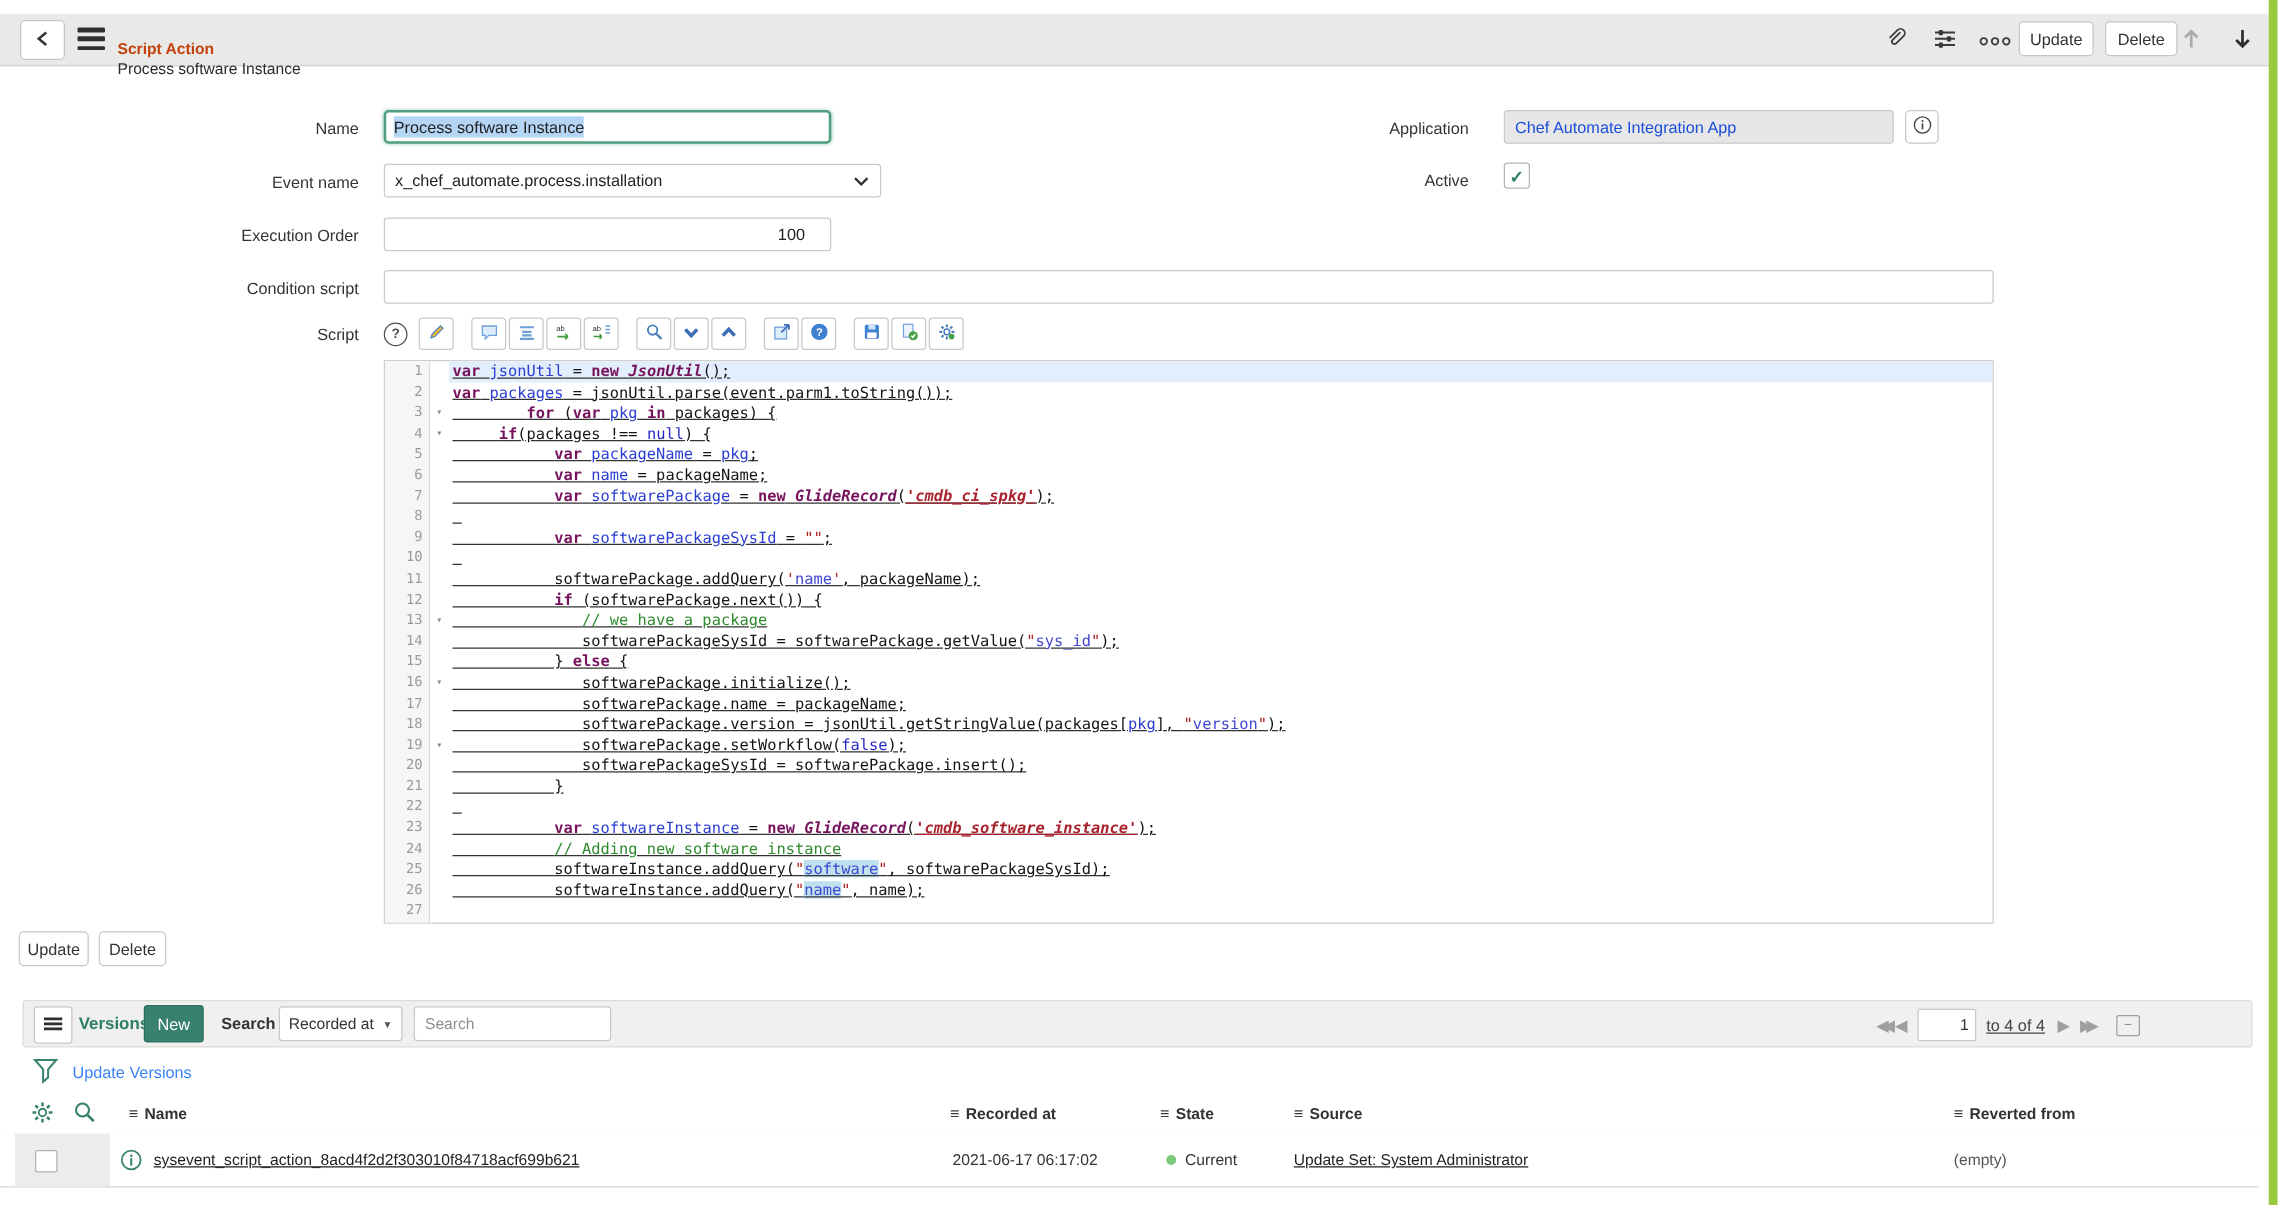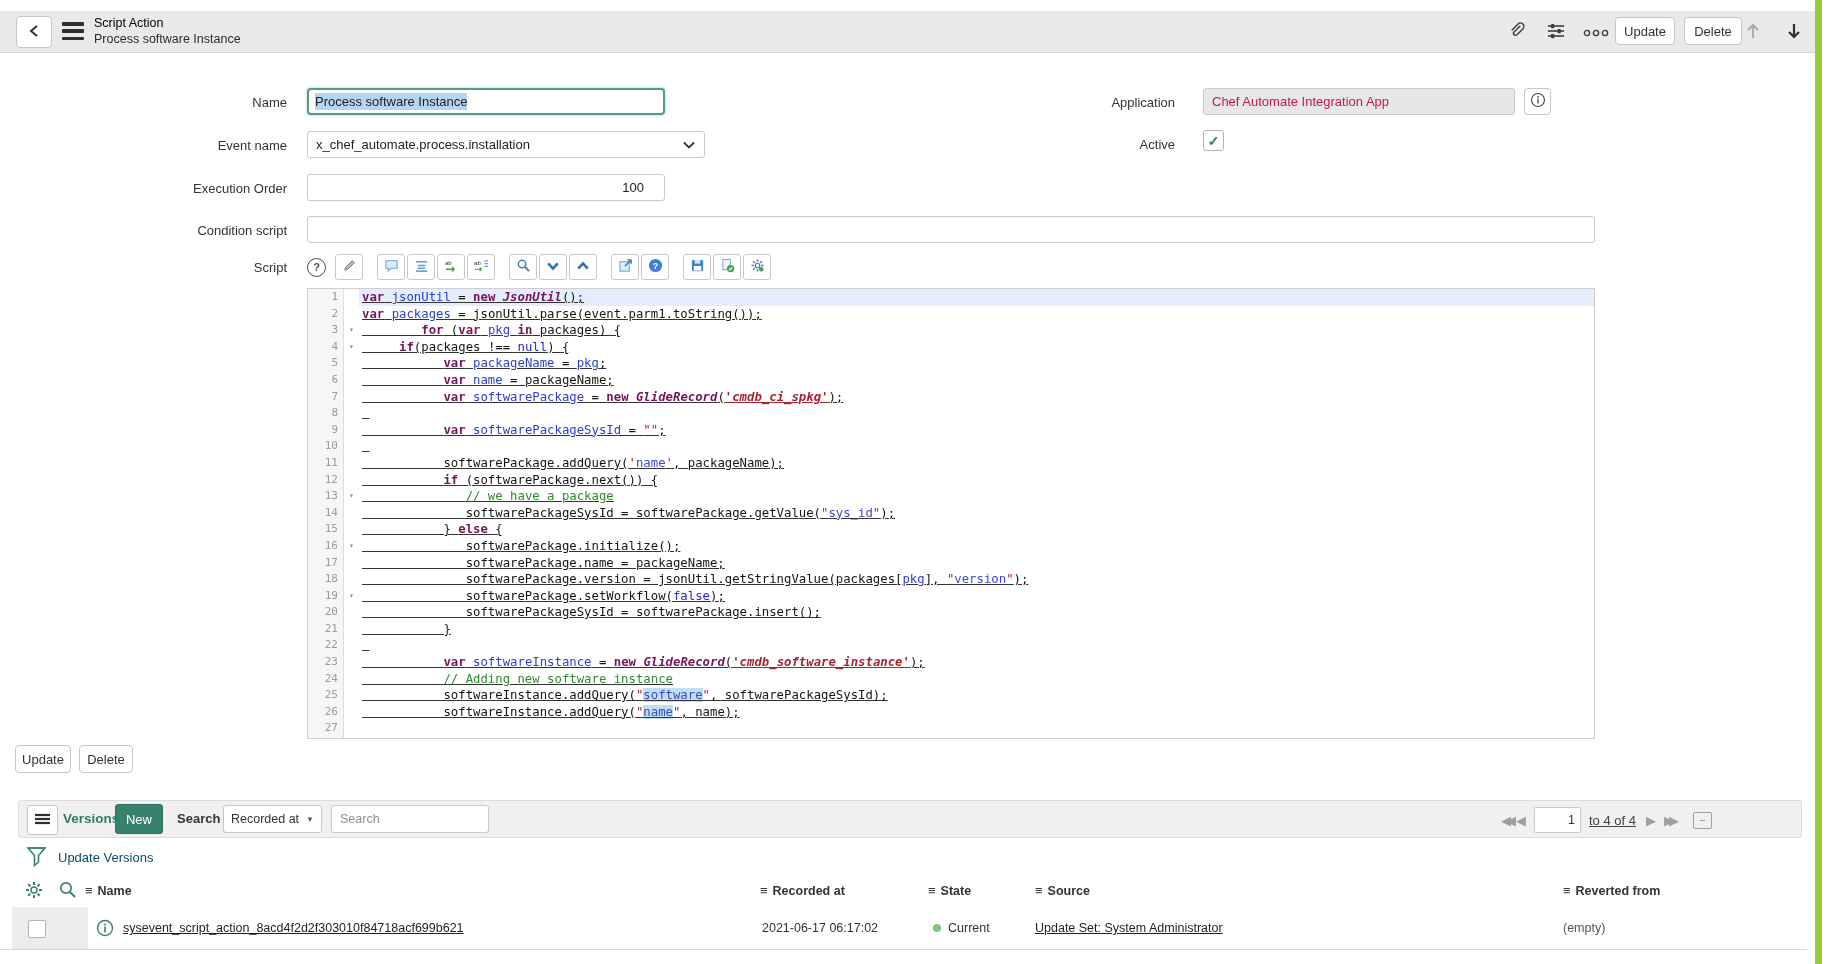--- a/index.html
+++ b/index.html
@@ -7,37 +7,37 @@
 
   
   .stripe{position:absolute;left:1815px;top:0;width:7px;height:964px;background:#97ca3f;}
 
   
   .topbar{position:absolute;left:0;top:11px;width:1815px;height:41px;background:#e9eae8;border-bottom:1px solid #d4d4d2;}
   .back-btn{position:absolute;left:16px;top:5px;width:34px;height:30px;background:#fff;border:1px solid #c6c6c6;border-radius:4px;display:flex;align-items:center;justify-content:center;cursor:pointer;}
   .burger{position:absolute;left:62px;top:11px;width:22px;height:18px;display:flex;flex-direction:column;justify-content:space-between;cursor:pointer;}
   .burger i{display:block;height:3.5px;background:#2f2f2f;border-radius:1px;}
   .title-block{position:absolute;left:94px;top:4px;line-height:16px;}
-  .t1{font-size:12.5px;font-weight:normal;color:#000000;}
+  .t1{font-size:12.5px;font-weight:bold;color:#c2410c;margin-top:16px;}
   .t2{font-size:12.5px;color:#2b2b2b;}
   .hicon{position:absolute;top:10px;width:22px;height:22px;display:flex;align-items:center;justify-content:center;cursor:pointer;}
   .btn{background:#fff;border:1px solid #c6c6c6;border-radius:4px;font-size:13px;color:#333;display:flex;align-items:center;justify-content:center;cursor:pointer;font-family:"Liberation Sans",sans-serif;}
   .hbtn{position:absolute;top:6px;height:28px;}
 
   
   .flabel{position:absolute;width:200px;text-align:right;font-size:13px;color:#333;}
   .lcol{left:87px;}
   .rcol{left:975px;}
   .fld{position:absolute;background:#fff;border:1px solid #c9c9c9;border-radius:3px;font-size:13px;color:#222;display:flex;align-items:center;box-sizing:border-box;}
   .name-fld{left:307px;top:88px;width:358px;height:27px;border:2px solid #4f9e7d;box-shadow:0 0 3px rgba(79,158,125,.55);border-radius:4px;padding-left:6px;}
   .sel-text{background:#b5d5f5;padding:1px 0;}
   .select-fld{left:307px;top:131px;width:398px;height:27px;padding-left:8px;justify-content:space-between;padding-right:9px;cursor:pointer;}
   .exec-fld{left:307px;top:174px;width:358px;height:27px;justify-content:flex-end;padding-right:20px;}
   .cond-fld{left:307px;top:216px;width:1288px;height:27px;padding-left:6px;}
-  .app-fld{left:1203px;top:88px;width:312px;height:27px;background:#e7e7e7;color:#be185d;padding-left:8px;}
+  .app-fld{left:1203px;top:88px;width:312px;height:27px;background:#e7e7e7;color:#1d4ed8;padding-left:8px;}
   .info-btn{left:1524px;top:88px;width:27px;height:27px;position:absolute;}
   .chkbox{position:absolute;left:1203px;top:130px;width:19px;height:19px;background:#fff;border:1px solid #b5b5b5;border-radius:3px;cursor:pointer;display:flex;align-items:center;justify-content:center;}
   .chkbox span{color:#2e7d68;font-weight:bold;font-size:14px;line-height:14px;}
 
   
   .toolbar{position:absolute;left:307px;top:254px;height:26px;display:flex;align-items:center;}
   .tb-help{width:17px;height:17px;border:1.4px solid #4b4b4b;border-radius:50%;display:flex;align-items:center;justify-content:center;font-size:11px;font-weight:bold;color:#4b4b4b;margin-right:9px;cursor:pointer;}
   .tbtn{width:26px;height:24px;background:#fff;border:1px solid #c8c8c8;border-radius:3px;display:flex;align-items:center;justify-content:center;margin-right:2px;cursor:pointer;}
   .tgap{width:12px;}
 
@@ -78,21 +78,21 @@
   .lb-input::placeholder{color:#8f8f8f;}
   .pag{position:absolute;top:0;height:38px;display:flex;align-items:center;color:#9f9f9f;font-size:13px;}
   .pag-ic{cursor:pointer;color:#9f9f9f;font-size:13px;}
   .pag-dbl{letter-spacing:-5px;margin-right:5px;}
   .pag-input{width:38px;height:22px;border:1px solid #c9c9c9;border-radius:2px;text-align:right;padding-right:5px;font-size:12.5px;color:#333;font-family:"Liberation Sans",sans-serif;}
   .pag-range{color:#444;margin:0 10px 0 8px;font-size:13px;text-decoration:underline;}
   .pag-min{width:17px;height:15px;border:1px solid #9f9f9f;border-radius:2px;display:flex;align-items:center;justify-content:center;font-size:11px;color:#8a8a8a;margin-left:14px;cursor:pointer;}
 
   .filter-row{position:absolute;left:0;top:843px;width:1807px;height:34px;}
   .funnel{position:absolute;left:26px;top:2px;cursor:pointer;}
-  .filter-text{position:absolute;left:58px;top:7px;font-size:13px;color:#0c4a6e;}
+  .filter-text{position:absolute;left:58px;top:7px;font-size:13px;color:#3b82f6;}
 
   .grid-head{position:absolute;left:0;top:877px;width:1807px;height:30px;border-bottom:1px solid #ddd;}
   .gh-ic{position:absolute;top:3px;cursor:pointer;}
   .colh{position:absolute;top:6px;font-size:12.5px;font-weight:bold;color:#333;white-space:nowrap;cursor:pointer;}
   .colmenu{font-weight:bold;color:#3a3a3a;margin-right:5px;font-size:13px;}
 
   .list-rows{position:absolute;left:0;top:907px;width:1807px;}
   .lrow{position:relative;height:42px;border-bottom:1px solid #d6d6d6;background:#fff;}
   .cbbg{position:absolute;left:12px;top:0;width:76px;height:42px;background:#ececec;}
   .rcb{position:absolute;left:28px;top:13px;width:16px;height:16px;background:#fff;border:1px solid #b2b2b2;border-radius:2px;cursor:pointer;}
@@ -475,21 +475,21 @@
             <line x1="13.6" y1="6.4" x2="15.7" y2="4.3"></line>
           </g>
         </svg>
     </span>
     <span class="gh-ic" style="left:58px;">
       <svg width="20" height="20" viewBox="0 0 20 20">
           <circle cx="8" cy="8" r="5.2" fill="none" stroke="#38816e" stroke-width="1.7"></circle>
           <line x1="12" y1="12" x2="17" y2="17" stroke="#38816e" stroke-width="2"></line>
         </svg>
     </span>
-    <span class="colh" style="left:85px;text-align:right;"><span class="colmenu">≡</span><span>Name</span></span>
+    <span class="colh" style="left:103px;text-align:right;"><span class="colmenu">≡</span><span>Name</span></span>
     <span class="colh" style="left:760px;"><span class="colmenu">≡</span><span>Recorded at</span></span>
     <span class="colh" style="left:928px;"><span class="colmenu">≡</span><span>State</span></span>
     <span class="colh" style="left:1035px;"><span class="colmenu">≡</span><span>Source</span></span>
     <span class="colh" style="left:1563px;"><span class="colmenu">≡</span><span>Reverted from</span></span>
   </div>
 
   <div class="list-rows">
       <div class="lrow">
         <span class="cbbg"></span>
         <span class="rcb"></span>

